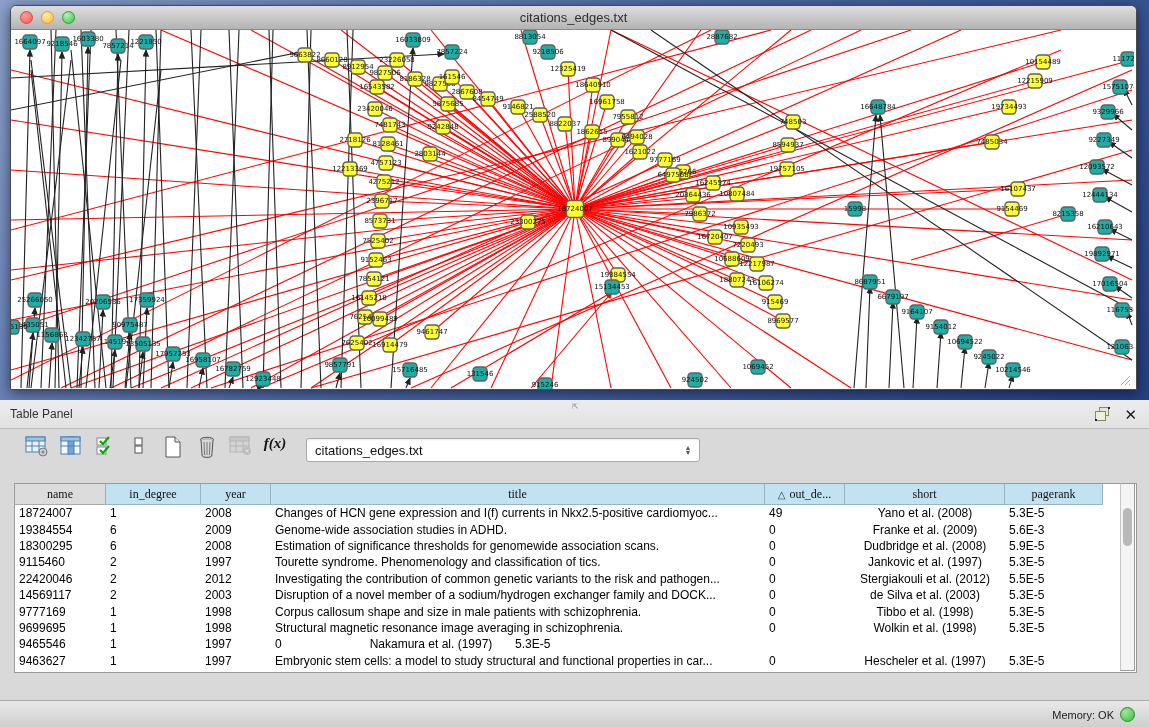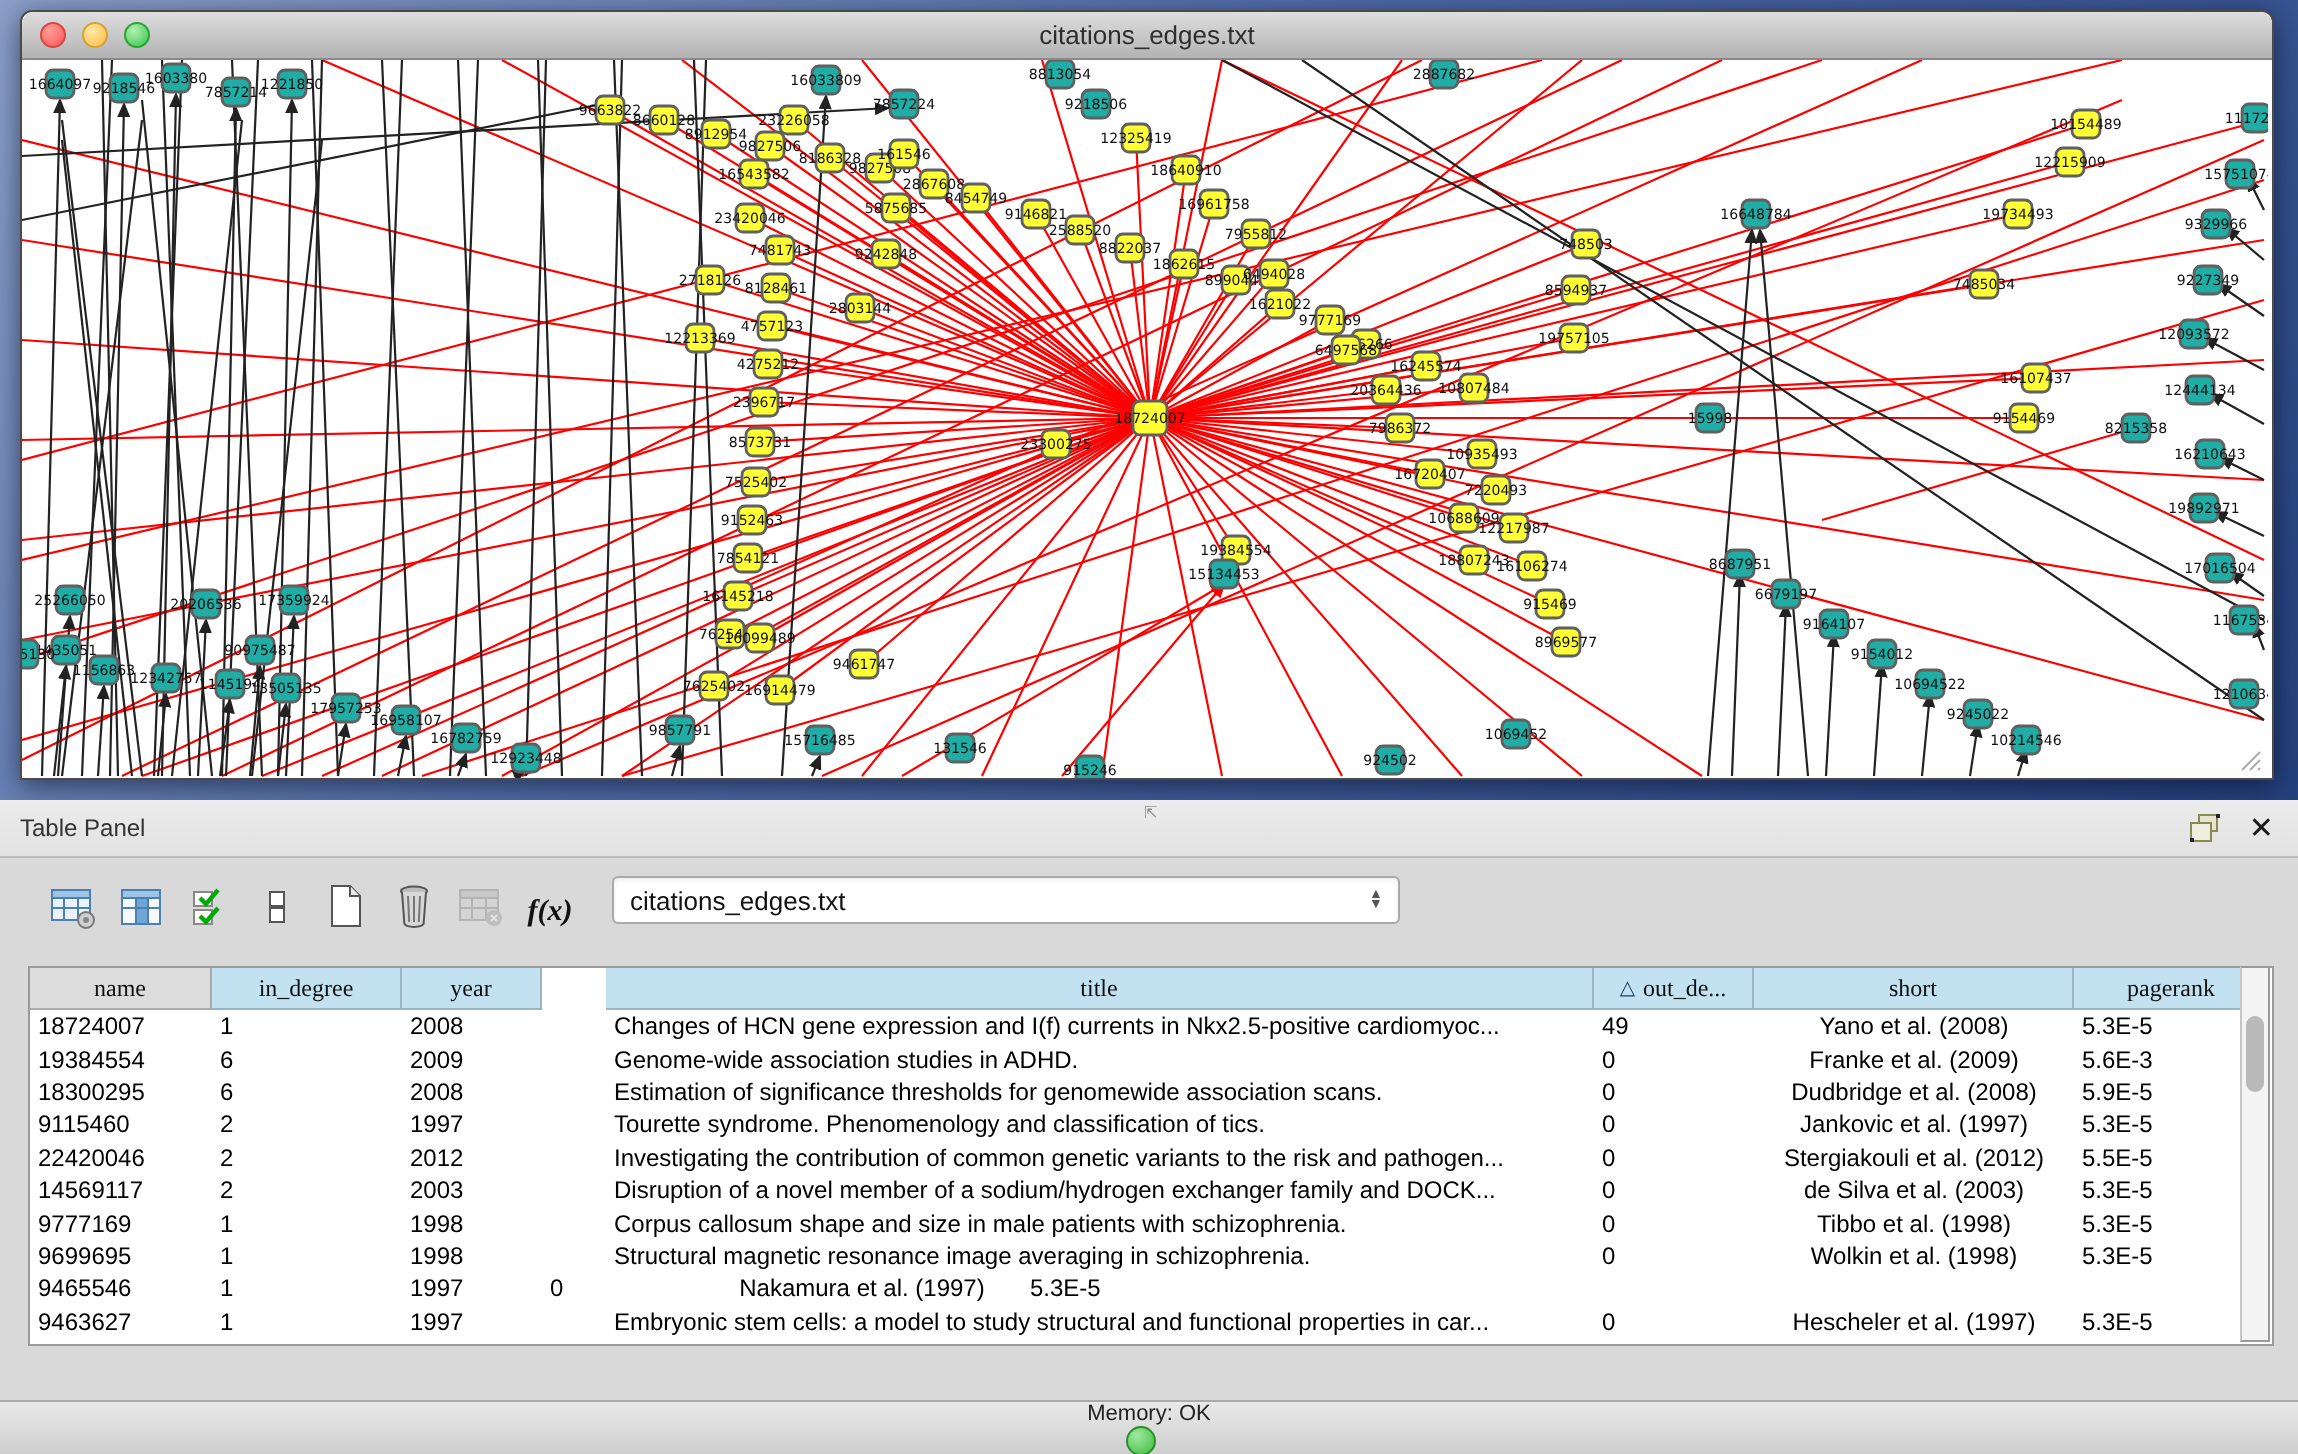--- a/index.html
+++ b/index.html
@@ -32,21 +32,21 @@
   .panelhdr .spacer{flex:1;}
   .float-ic{width:15px;height:14px;position:relative;margin-right:14px;cursor:pointer;}
   .float-ic .sq1{position:absolute;left:0;bottom:0;width:9px;height:8px;border:1px solid #8a8a55;background:#efefdf;}
   .float-ic .sq2{position:absolute;right:1px;top:0;width:8px;height:7px;border:1px solid #8a8a55;background:#e5e5d2;}
   .float-ic .d1,.float-ic .d2{position:absolute;width:2px;height:2px;background:#223;}
   .float-ic .d1{right:0;top:0;} .float-ic .d2{left:0;bottom:0;}
   .close-ic{font-size:15px;font-weight:bold;color:#1a1a1a;margin-right:12px;cursor:pointer;line-height:1;}
   .resize-handle{position:absolute;left:572px;top:2px;width:8px;height:8px;opacity:.5;font-size:8px;color:#333;}
   
   .toolbar{display:flex;align-items:center;height:42px;padding-left:22px;}
-  .tbtn{width:30px;height:30px;display:flex;align-items:flex-end;justify-content:center;
+  .tbtn{width:30px;height:30px;display:flex;align-items:flex-start;justify-content:center;
     margin-right:4px;border-radius:4px;cursor:pointer;}
   .tbtn svg{display:block;}
   .fx{font-family:"Liberation Serif","DejaVu Serif",serif;font-style:italic;font-weight:bold;
       font-size:15px;color:#111;}
   .combo{width:392px;height:22px;background:#fff;border:1px solid #a9a9a9;border-radius:3px;
     margin-left:12px;display:flex;align-items:center;font-size:13px;color:#111;
     box-shadow:inset 0 1px 2px rgba(0,0,0,.08);}
   .combo .val{flex:1;padding-left:8px;}
   .combo .steps{width:16px;display:flex;flex-direction:column;align-items:center;line-height:5px;
     font-size:7px;color:#555;padding-right:3px;}
@@ -54,38 +54,38 @@
   .tablewrap{position:absolute;left:14px;top:83px;width:1121px;height:188px;
     background:#fff;border:1px solid #9a9a9a;overflow:hidden;}
   .thead{display:flex;height:21px;font-size:12px;color:#111;}
   .th{box-sizing:border-box;border-right:1px solid #9ab4c2;border-bottom:1px solid #9ab4c2;
     background:#c2e1f1;display:flex;align-items:center;justify-content:center;gap:4px;overflow:hidden;font-family:Liberation Serif, serif;}
   .th:first-child{background:#dcdcdc;border-right:1px solid #aaa;border-bottom:1px solid #aaa;}
   .sort-ic{font-size:10px;color:#1c3f63;}
   .tbody{font-size:12px;color:#000;}
   .tr{display:flex;height:16.4px;align-items:center;}
   .td{box-sizing:border-box;padding:0 4px;white-space:nowrap;overflow:hidden;}
-  .c0{width:91px;} .c1{width:95px;} .c2{width:70px;} .c3{width:494px;margin-left:32px;}
+  .c0{width:91px;} .c1{width:95px;} .c2{width:70px;} .c3{width:494px;}
   .c4{width:80px;} .c5{width:160px;} .c6{width:98px;}
   .td.c5{text-align:center;}
   .vscroll{position:absolute;right:14px;top:83px;width:15px;height:188px;background:#f4f4f4;
      border:1px solid #9a9a9a;border-left:1px solid #c5c5c5;box-sizing:border-box;}
   .vthumb{position:absolute;left:2px;top:24px;width:9px;height:38px;border-radius:5px;background:#b9b9b9;}
   
   .tabs{position:absolute;left:0;right:0;top:280px;display:flex;justify-content:center;}
   .seg{display:flex;border:1px solid #9a9a9a;border-radius:5px;overflow:hidden;background:#fff;
     font-size:13px;height:21px;box-shadow:0 1px 1px rgba(255,255,255,.7);}
   .seg .tab{display:flex;align-items:center;padding:0 14px;cursor:pointer;color:#1a1a1a;
     border-right:1px solid #bbb;}
   .seg .tab:last-child{border-right:none;}
   .seg .tab.sel{background:linear-gradient(#8d8d8d,#6d6d6d);color:#efefef;}
   
   .statusbar{position:absolute;left:0;top:300px;width:1149px;height:27px;
     background:linear-gradient(#e9e9e9,#cdcdcd);border-top:1px solid #aaa;
-    display:flex;align-items:center;justify-content:flex-end;font-size:11px;color:#222;flex-direction:column;}
+    display:flex;align-items:center;justify-content:flex-end;font-size:11px;color:#222;}
   .memdot{width:13px;height:13px;border-radius:50%;margin:0 14px 0 6px;
     background:radial-gradient(circle at 35% 30%,#9fe89f,#3cbb3c);border:1px solid #2a8f2a;}
 </style>
 </head>
 <body>
 
 <div class="desktop">
   <div class="netwin">
     <div class="titlebar">
       <div class="tl-group">

